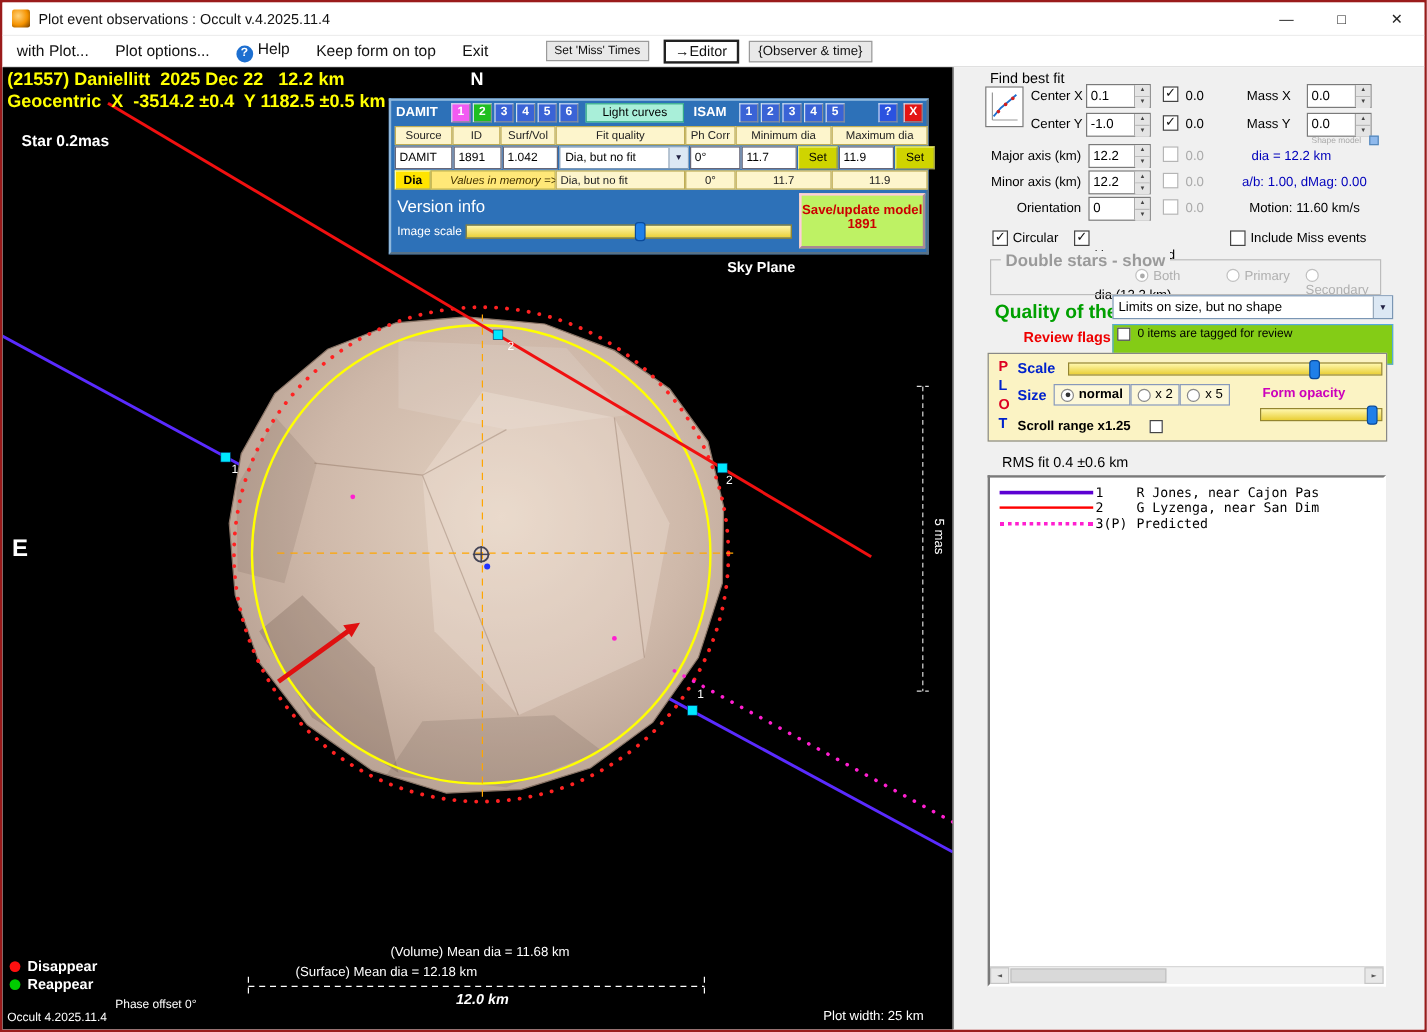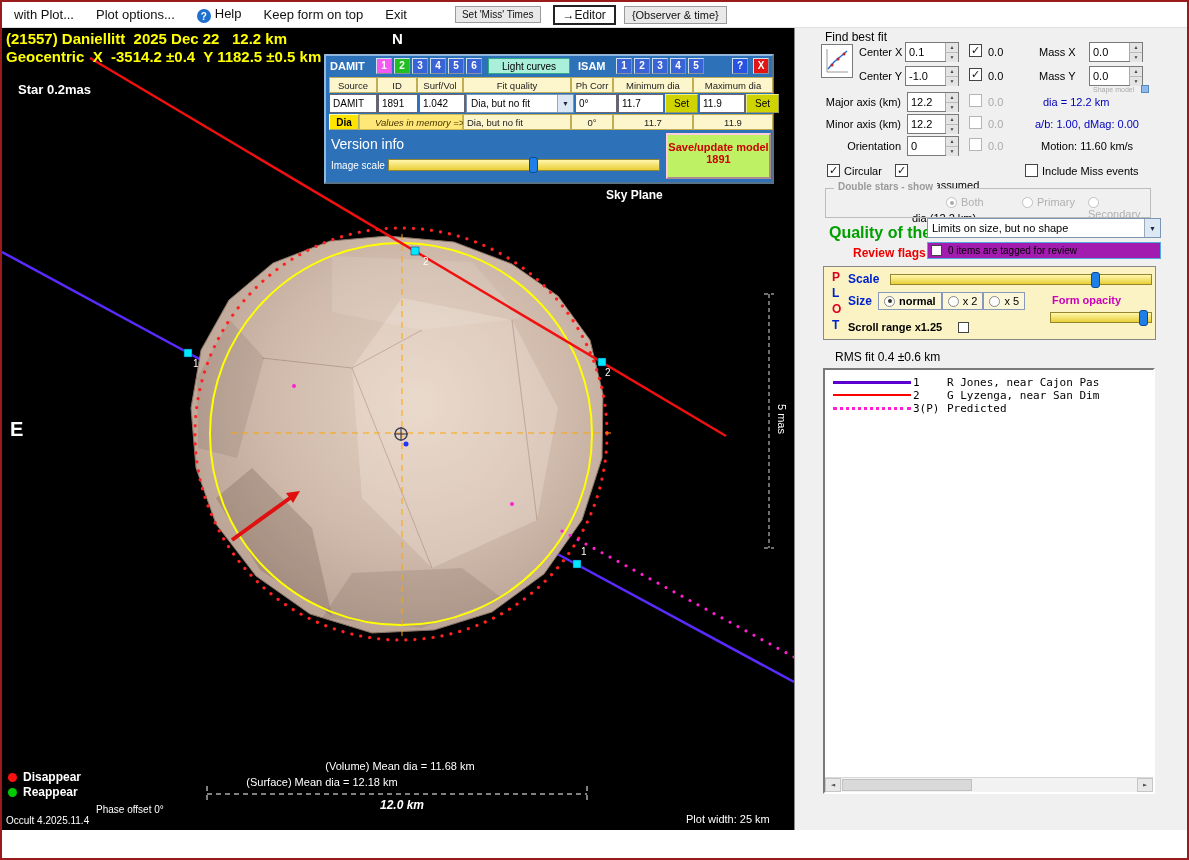--- a/index.html
+++ b/index.html
@@ -41,40 +41,49 @@
 .spin .btns i{flex:1;font-style:normal;font-size:5px;line-height:9px;text-align:center;background:#e4e4e4;color:#444}
 .spin .btns i:first-child{border-bottom:1px solid #bbb}
 .cb{position:absolute;width:13px;height:13px;background:#fff;border:1px solid #444;text-align:center}
 .cb i{font-style:normal;font-size:11px;line-height:11px;color:#111;display:block}
 .cb.dis{border-color:#b5b5b5}
 .radio{display:inline-block;width:11px;height:11px;border:1px solid #888;border-radius:50%;background:#fff;margin-right:4px;position:relative;vertical-align:-2px}
 .radio.sel::after{content:"";position:absolute;left:2.5px;top:2.5px;width:4px;height:4px;border-radius:50%;background:#333}
 .radio.dis{border-color:#c0c0c0}
 .radio.dis.sel::after{background:#aaa}
 .grp{position:absolute;border:1px solid #bcbcbc}
-.grp-title{position:absolute;top:-8px;left:8px;background:#f0f0f0;padding:0 4px;font-weight:bold;color:#9a9a9a;font-size:10px;white-space:pre}
+.grp-title{position:absolute;top:-8px;left:8px;background:#f0f0f0;padding:0 4px;font-weight:bold;color:#9a9a9a;font-size:14px;white-space:pre}
 .selectbox{background:#fff;border:1px solid #7a96b4;display:flex;align-items:center}
 .selectbox .sval{flex:1;font-size:11px;padding-left:4px;white-space:pre;overflow:hidden}
 .selectbox .sarrow{width:16px;align-self:stretch;background:#dce8f4;border-left:1px solid #9ab;display:flex;align-items:center;justify-content:center;font-size:7px;color:#224}
 .plotctl{position:absolute;left:28px;top:238px;width:333px;height:74px;background:#fbf3c4;border:1px solid #888}
 .mono{font-family:"DejaVu Sans Mono",monospace}
 .listbox{position:absolute;left:28px;top:340px;width:332px;height:426px;background:#fff;border:2px solid;border-color:#7a7a7a #fff #fff #7a7a7a;padding-top:6px}
 .lrow{display:flex;align-items:center;height:12px;font-size:11px;margin-bottom:1px}
 .lswatch{width:88px;padding-left:8px}
 .lnum{width:34px}
 .scrollbar{position:absolute;left:0;right:0;bottom:0;height:15px;background:#f2f2f2;border-top:1px solid #d8d8d8}
 .sb-btn{position:absolute;top:0;width:16px;height:14px;background:#e8e8e8;border:1px solid #c6c6c6;font-size:7px;color:#555;text-align:center;line-height:12px}
 .sb-thumb{position:absolute;left:17px;top:1px;width:130px;height:12px;background:#d9d9d9;border:1px solid #c0c0c0}
 .szcell{border:1px solid #8899bb;display:flex;align-items:center;padding:0 5px;height:18px;font-size:11px;background:rgba(255,255,255,.35)}
 </style>
 </head>
 <body>
 
 <div class="window">
 
+  <div class="titlebar">
+    <div class="app-icon"></div>
+    <span class="title-text">Plot event observations : Occult v.4.2025.11.4</span>
+    <div class="win-controls">
+      <div class="win-btn">—</div>
+      <div class="win-btn">□</div>
+      <div class="win-btn">✕</div>
+    </div>
+  </div>
 
   <div class="menubar">
     <span class="menu-item" style="margin-left:12px">with Plot...</span>
     <span class="menu-item">Plot options...</span>
     <span class="menu-item"><span class="help-icon">?</span><span>Help</span></span>
     <span class="menu-item">Keep form on top</span>
     <span class="menu-item">Exit</span>
     <span class="chip">Set 'Miss' Times</span>
     <span class="editor-btn">→Editor</span>
     <span class="chip2">{Observer &amp; time}</span>
@@ -330,21 +339,21 @@
         <span style="position:absolute;left:262px;top:7px;color:#b0b0b0"><span class="radio dis"></span><span>Secondary</span></span>
       </div>
 
       <div class="lab" style="left:34px;top:196px;font-weight:bold;font-size:16px;color:#00a000">Quality of the fit</div>
       <div class="selectbox" style="position:absolute;left:132px;top:190px;width:234px;height:20px">
         <span class="sval">Limits on size, but no shape</span>
         <span class="sarrow">▼</span>
       </div>
 
       <div class="lab" style="left:58px;top:218px;font-weight:bold;font-size:12px;color:#ee0000">Review flags</div>
-      <div style="position:absolute;left:132px;top:214px;width:234px;height:17px;border:1px solid #55aadd;background:#a21caf">
+      <div style="position:absolute;left:132px;top:214px;width:234px;height:34px;border:1px solid #55aadd;background:#84cc16">
         <span class="cb" style="left:3px;top:2px;width:11px;height:11px"></span>
         <span style="position:absolute;left:20px;top:2px;font-size:10px;white-space:pre">0 items are tagged for review</span>
       </div>
 
       <div class="plotctl">
         <div style="position:absolute;left:8px;top:3px;font-weight:bold;font-size:12px;color:#dd0022">P</div>
         <div style="position:absolute;left:8px;top:19px;font-weight:bold;font-size:12px;color:#0022cc">L</div>
         <div style="position:absolute;left:8px;top:35px;font-weight:bold;font-size:12px;color:#dd0022">O</div>
         <div style="position:absolute;left:8px;top:51px;font-weight:bold;font-size:12px;color:#0022cc">T</div>
         <div style="position:absolute;left:24px;top:5px;font-weight:bold;font-size:12px;color:#0022cc">Scale</div>

